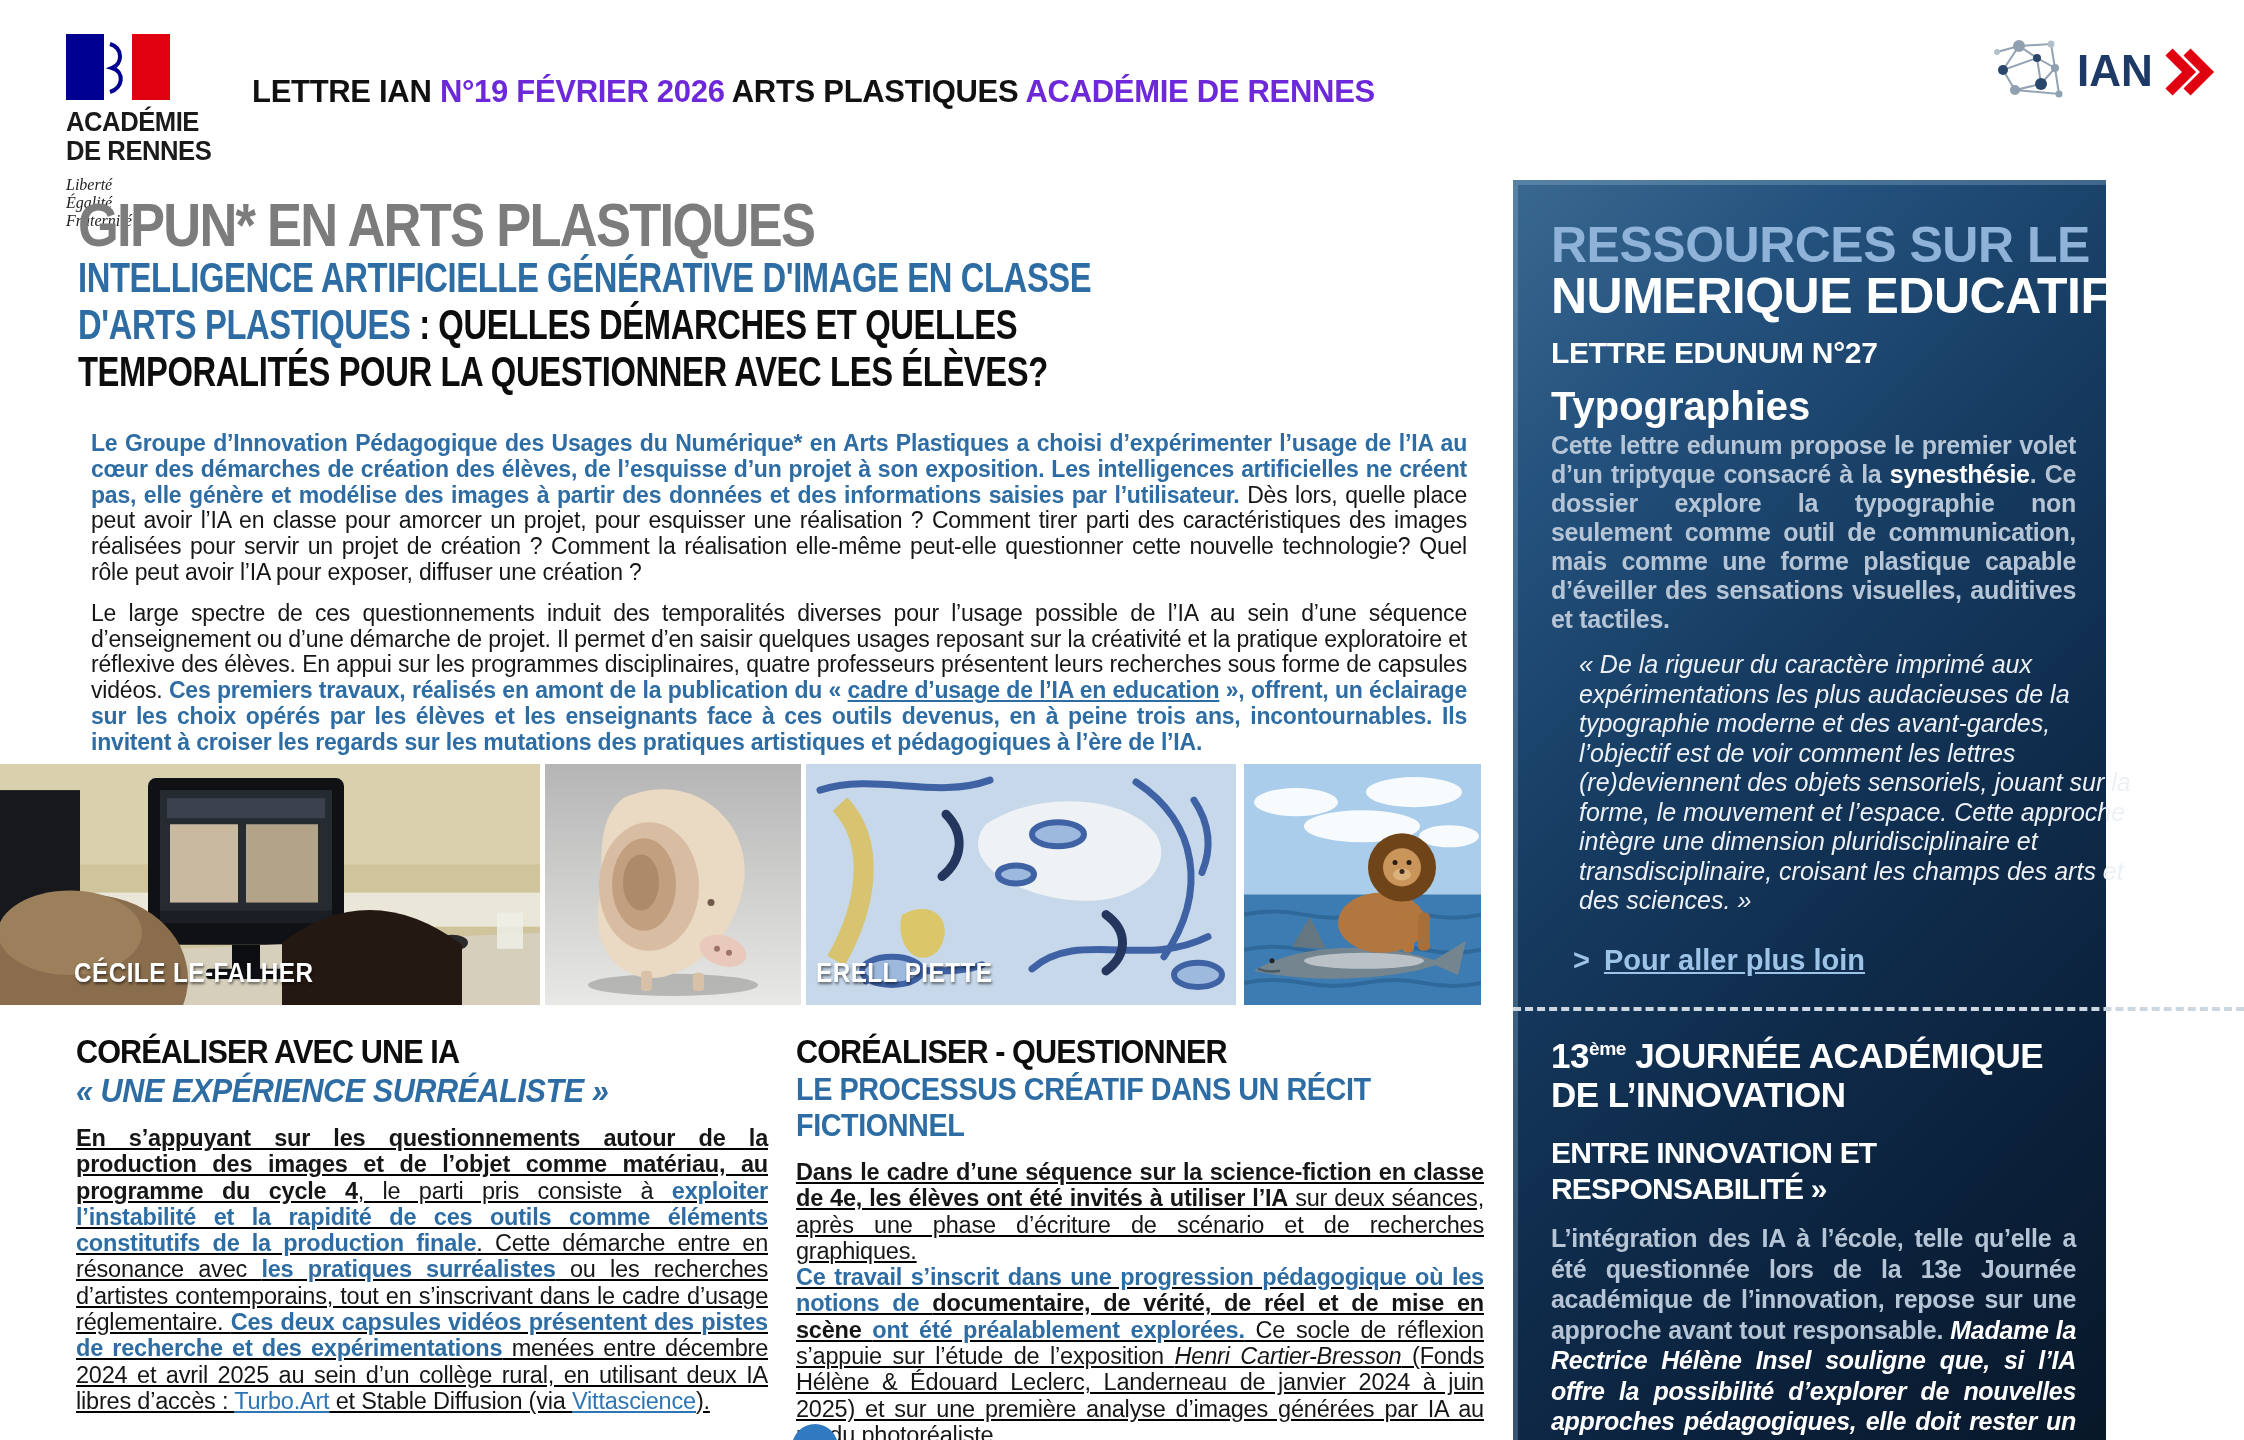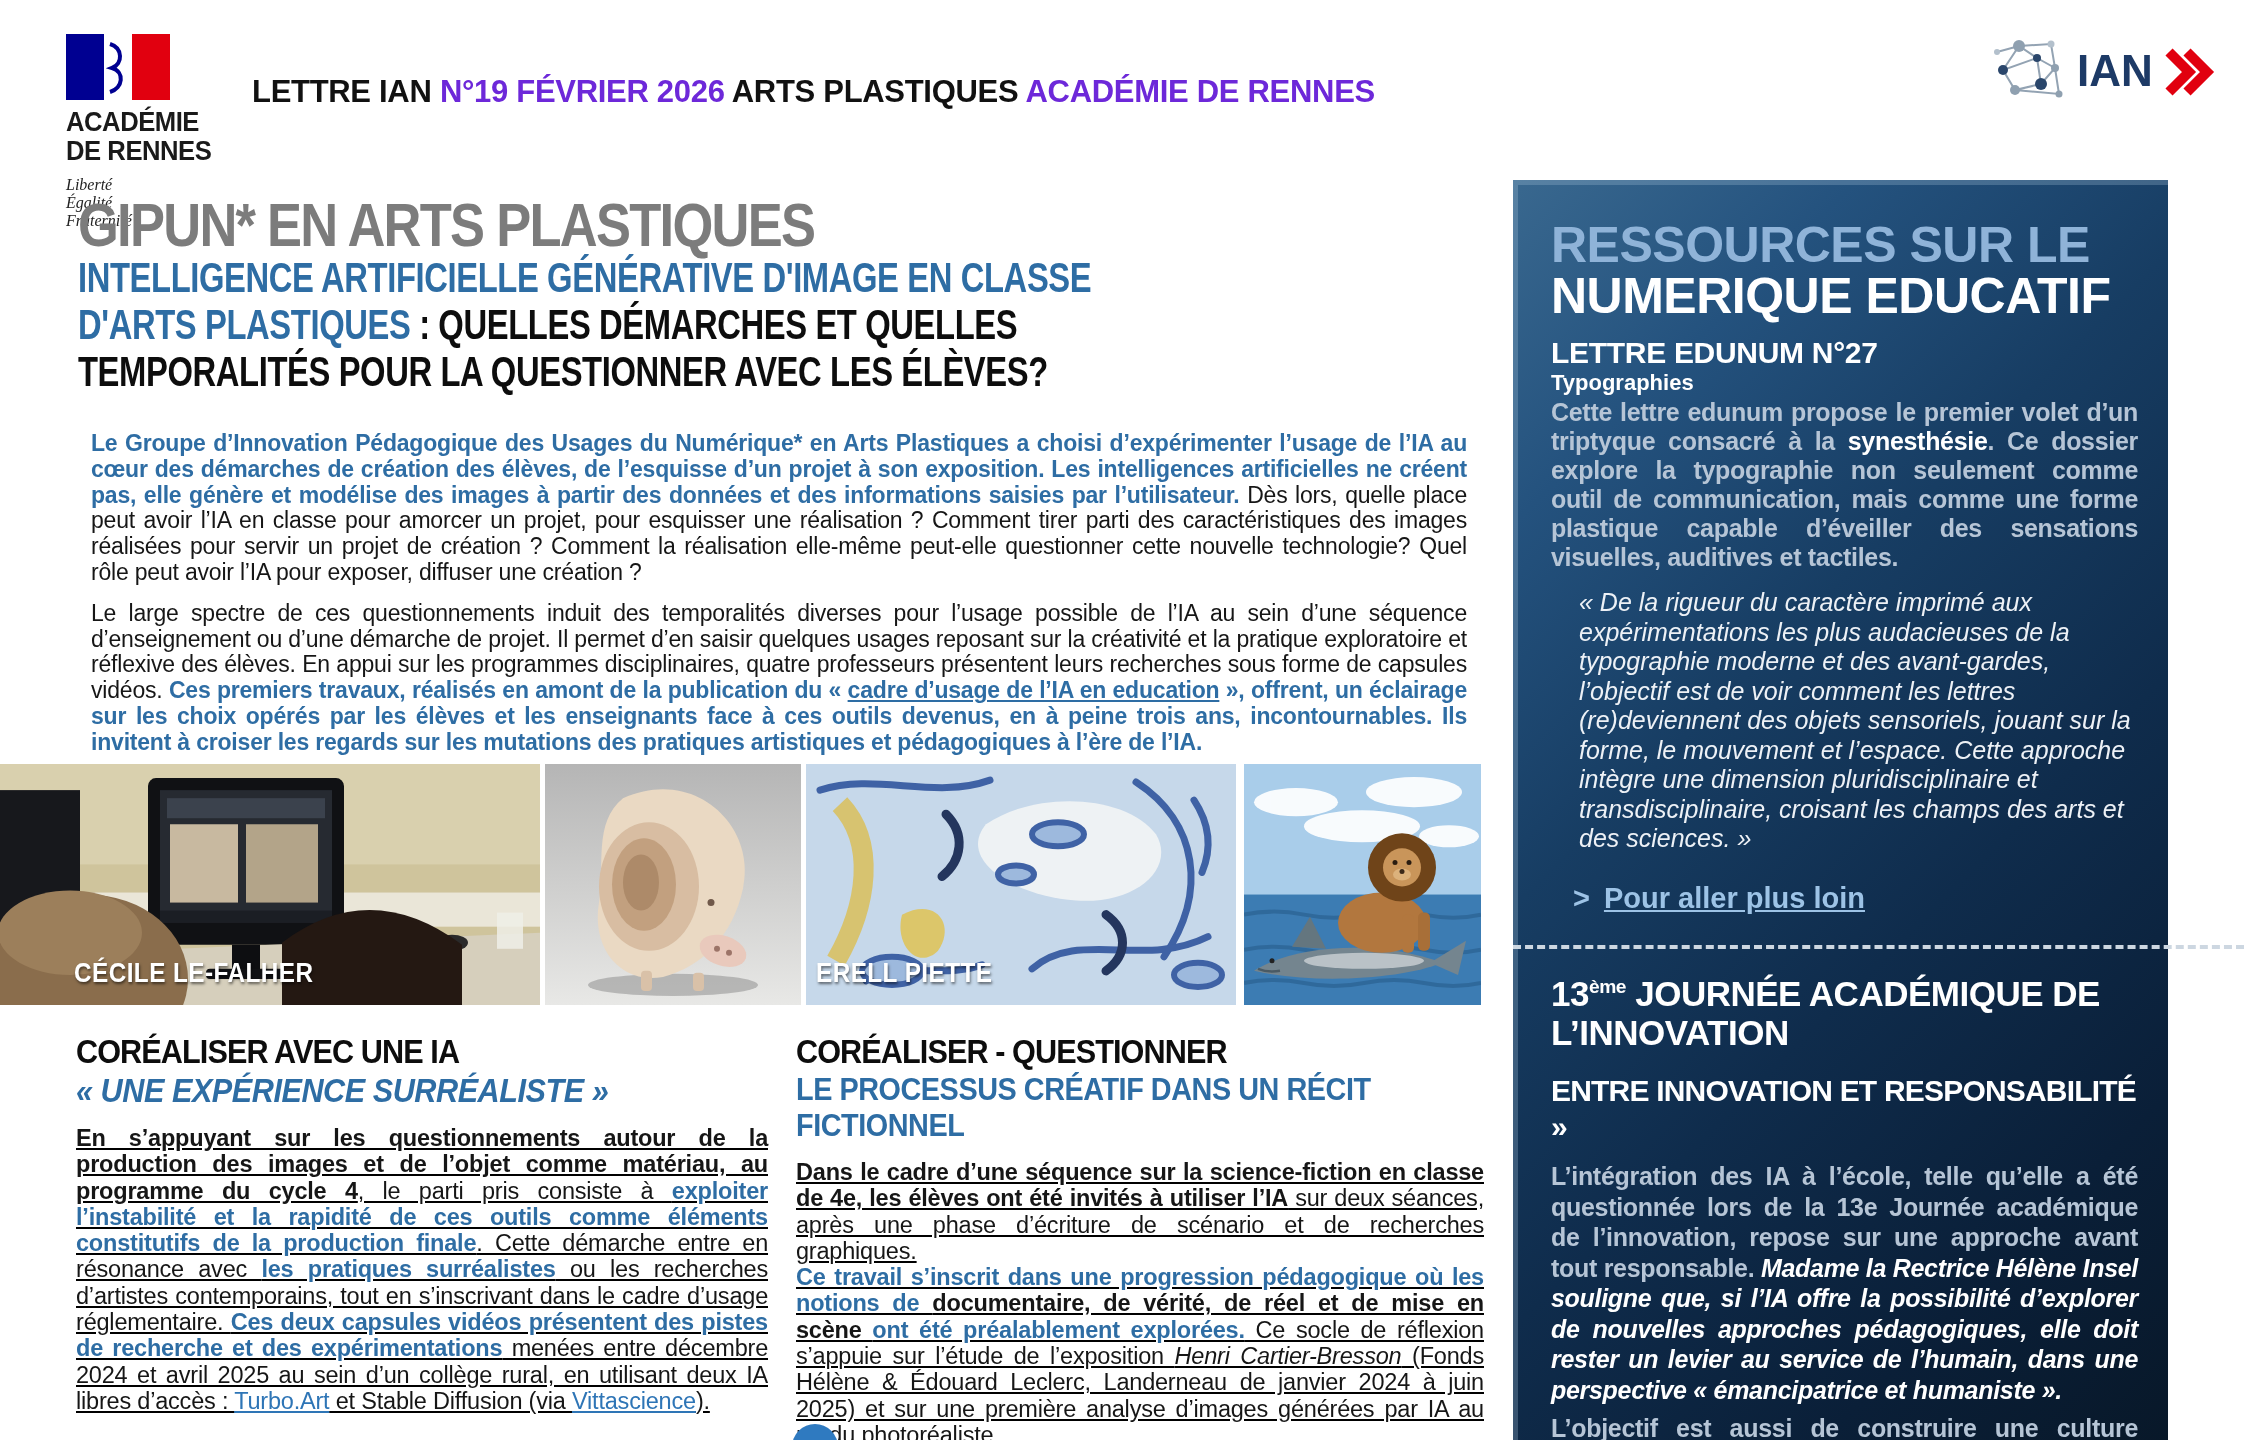--- a/index.html
+++ b/index.html
@@ -57,28 +57,28 @@
             letter-spacing:-0.5px;transform:scaleX(0.9);transform-origin:left top;}
   .col-left .sub{font-style:italic;white-space:nowrap;}
   .col-mid .sub{font-size:32px;line-height:36px;width:760px;}
   .col .colbody{margin-top:16px;font-size:23.5px;line-height:26.3px;text-align:justify;
                 letter-spacing:-0.2px;text-decoration:underline;}
   .col .colbody p{margin:0;}
   .play-circle{position:absolute;left:792px;top:1424px;width:46px;height:46px;border-radius:50%;
                background:#2f7ac0;cursor:pointer;}
 
   
-  .sidebar{position:absolute;left:1513px;top:180px;width:655px;height:1260px;box-sizing:border-box;
+  .sidebar{position:absolute;left:1513px;top:180px;width:593px;height:1260px;box-sizing:border-box;
            padding:40px 30px 0 38px;color:#b6c5d6;
            background:linear-gradient(135deg,#39688f 0%,#24527e 18%,#173d63 38%,#0f2c4c 60%,#0a1f38 82%,#081829 100%);
            box-shadow:inset 5px 5px 0 rgba(170,198,220,0.28);}
   .sb-title1{font-size:50px;line-height:51px;font-weight:bold;color:#8fb3d8;letter-spacing:-0.5px;white-space:nowrap;}
   .sb-title2{font-size:50px;line-height:51px;font-weight:bold;color:#ffffff;letter-spacing:-0.5px;white-space:nowrap;}
   .sb-edunum{margin-top:14px;font-size:30px;font-weight:bold;color:#ffffff;letter-spacing:-0.3px;}
-  .sb-topic{font-size:22px;font-weight:bold;color:#ffffff;}
+  .sb-topic{margin-top:14px;font-size:40px;font-weight:bold;color:#ffffff;}
   .sb-para{margin-top:2px;font-size:25px;line-height:29px;font-weight:bold;text-align:justify;letter-spacing:-0.3px;}
   .run-sr{color:#b6c5d6;}
   .run-sw{color:#ffffff;}
   .run-swi{color:#ffffff;font-style:italic;}
   .run-qb{color:#a9c7e8;font-style:italic;display:block;}
   .run-qw{color:#ffffff;display:block;}
   .sb-quote{margin:16px 0 0 28px;width:560px;font-size:25px;line-height:29.5px;font-style:italic;
             color:#edf1f6;font-weight:normal;}
   .sb-link{margin-top:28px;margin-left:22px;font-size:29px;font-weight:bold;color:#9dc3e6;}
   .sb-link .arrow{margin-right:14px;}

